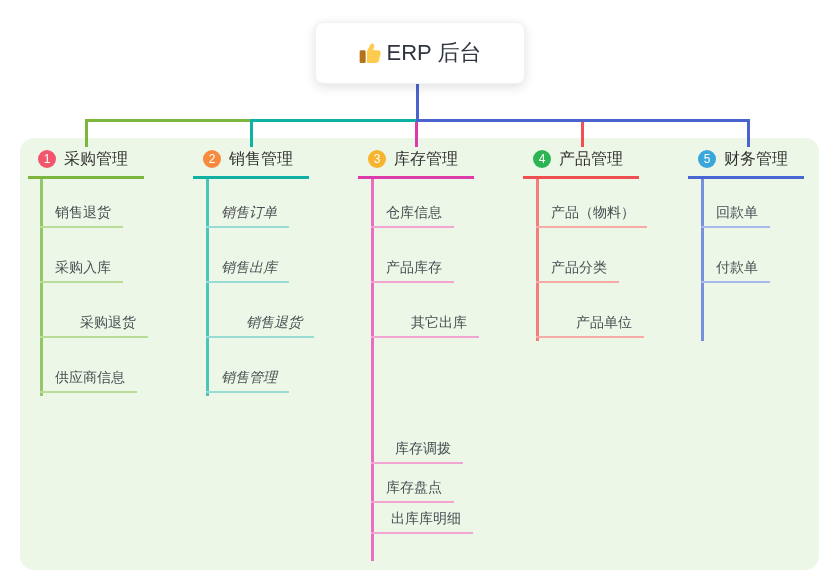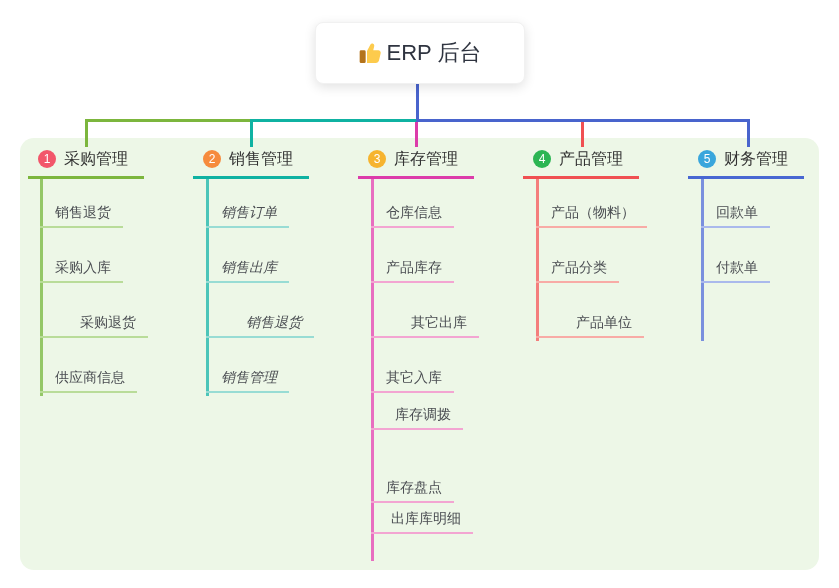--- a/index.html
+++ b/index.html
@@ -59,21 +59,21 @@
   .t4{left:536px;height:162px;}
   .t5{left:701px;height:162px;}
   
   .child{
     position:absolute;display:inline-block;white-space:nowrap;
     padding:0 12px 5px 15px;border-bottom:2.5px solid var(--soft);
     font-size:14px;line-height:18px;color:#4a4d52;cursor:pointer;
   }
   .col1{left:40px;} .col2{left:206px;font-style:italic;} .col3{left:371px;} .col4{left:536px;} .col5{left:701px;}
   .r0{top:203px;} .r1{top:258px;} .r2{top:313px;padding-left:40px;} .r3{top:368px;}
-  .r4{top:405px;padding-left:24px;} .r5{top:478px;} .r6{top:509px;padding-left:20px;}
+  .r4{top:439px;padding-left:24px;} .r5{top:478px;} .r6{top:509px;padding-left:20px;}
 </style>
 </head>
 <body>
 
 <div id="canvas">
 
   <div class="panel"></div>
 
   <div class="line stem"></div>
   <div class="line bus-green"></div>
@@ -116,21 +116,20 @@
   <div class="child col2 r3 c2">销售管理</div>
 
   <div class="branch-header bh3 c3">
     <span class="badge">3</span>
     <span>库存管理</span>
   </div>
   <div class="trunk t3 c3"></div>
   <div class="child col3 r0 c3">仓库信息</div>
   <div class="child col3 r1 c3">产品库存</div>
   <div class="child col3 r2 c3">其它出库</div>
-  <div class="child col3 r3 c3">其它入库</div>
   <div class="child col3 r4 c3">库存调拨</div>
   <div class="child col3 r5 c3">库存盘点</div>
   <div class="child col3 r6 c3">出库库明细</div>
 
   <div class="branch-header bh4 c4">
     <span class="badge">4</span>
     <span>产品管理</span>
   </div>
   <div class="trunk t4 c4"></div>
   <div class="child col4 r0 c4">产品（物料）</div>

